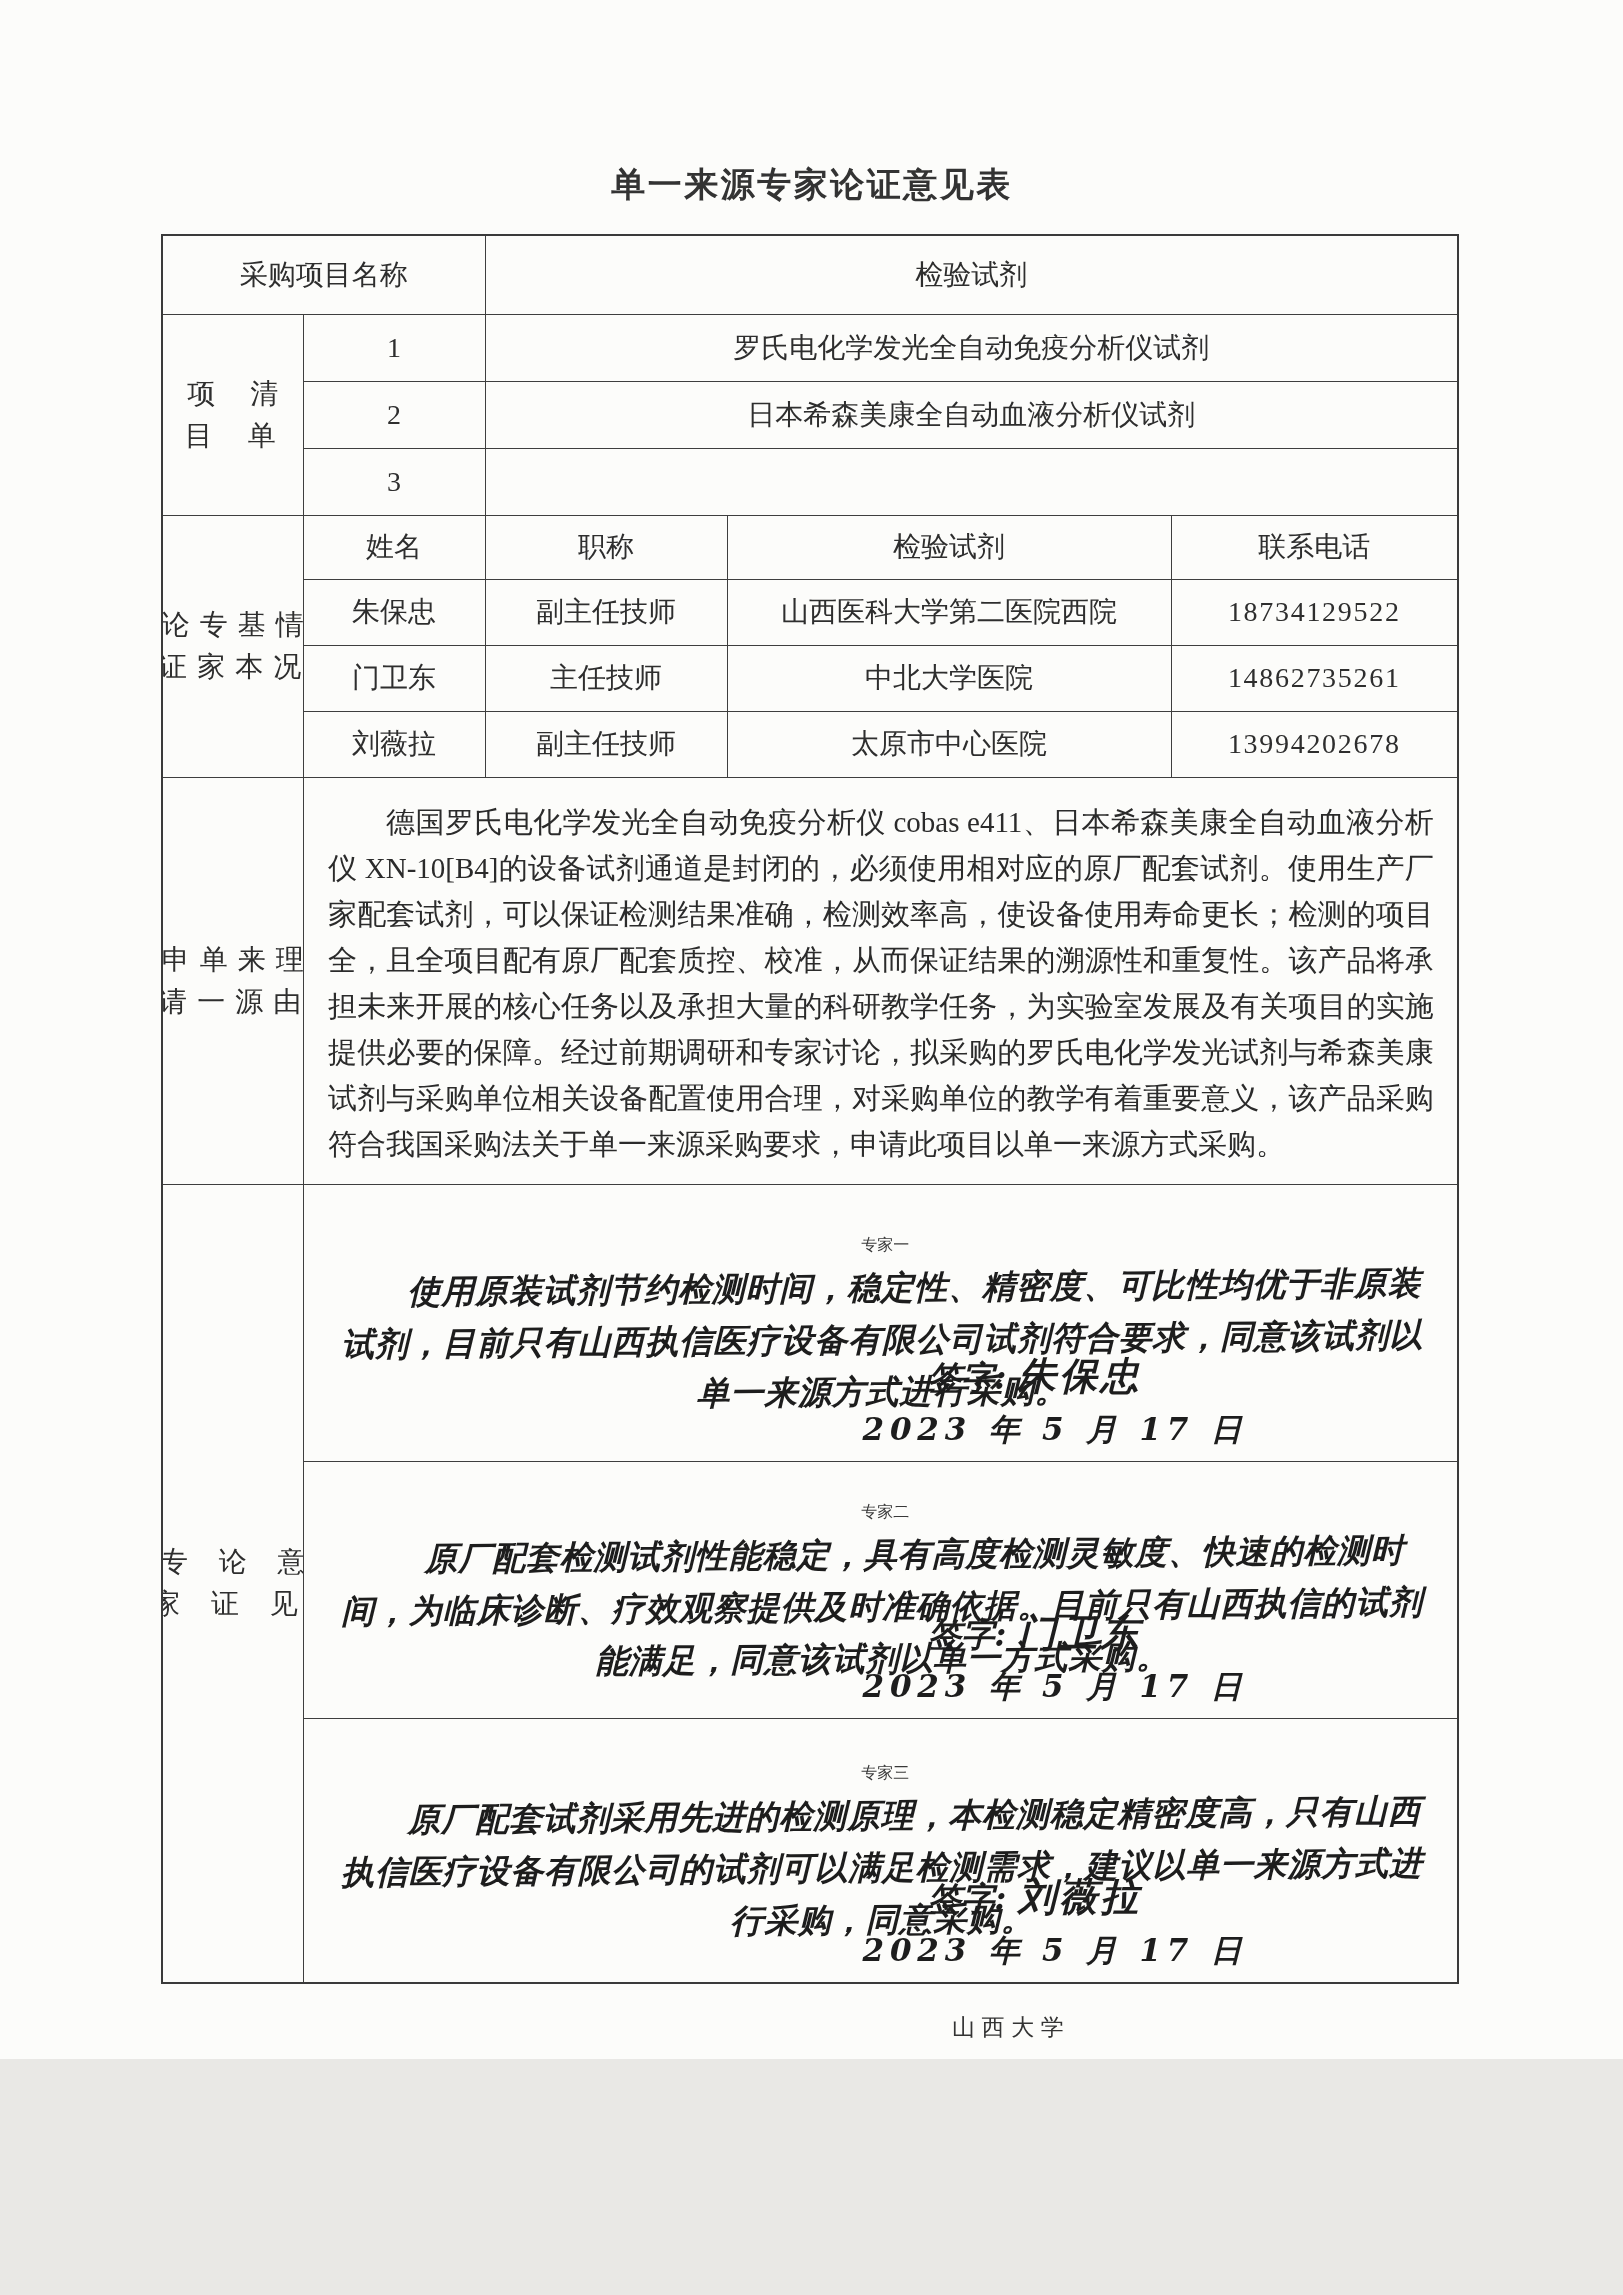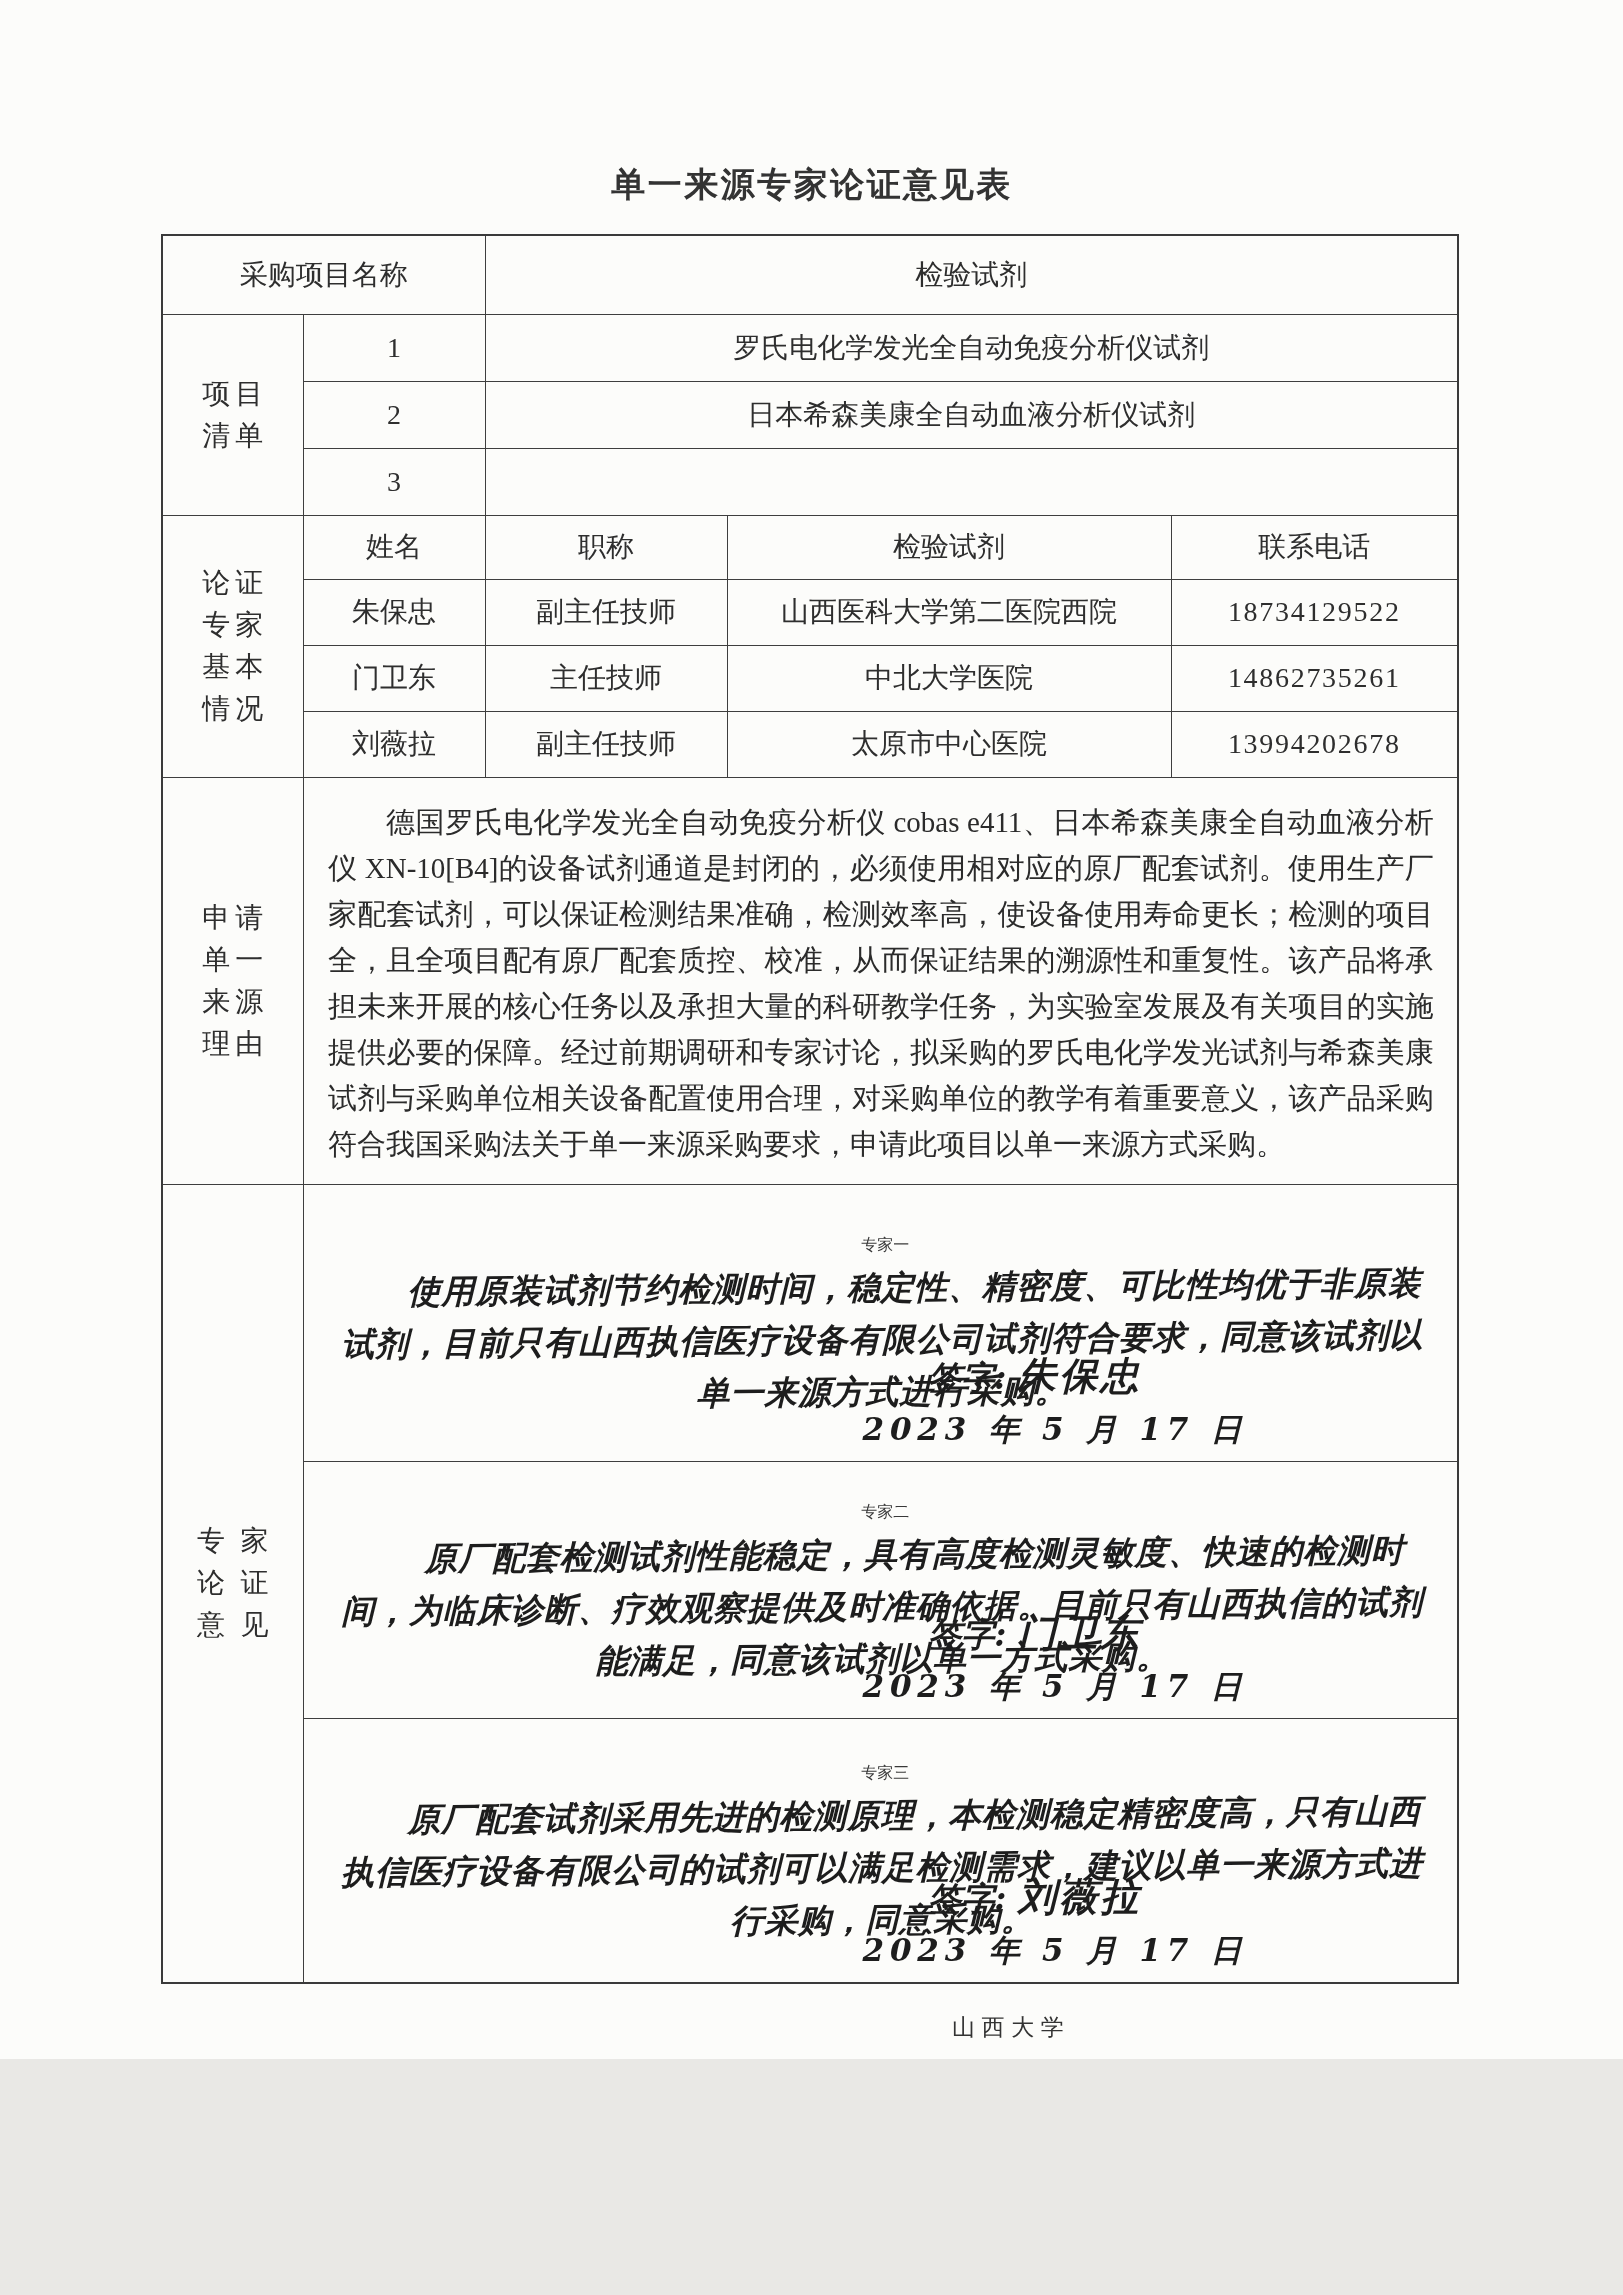--- a/index.html
+++ b/index.html
@@ -31,21 +31,21 @@
     border:1.7px solid #3e3e3e;
     font-size:28px;
     text-align:center; vertical-align:middle;
     padding:3.3px 6.6px;
     overflow:hidden;
     color:#2e2e2e;
   }
   
   td.v-label { padding:8.3px 3.3px; }
   td.v-label .vl-wrap {
-    display:flex; flex-direction:column;
+    display:flex; flex-direction:row;
     justify-content:center; align-items:center;
     height:100%; min-height:100%;
   }
   td.v-label span { display:block; line-height:1.5; letter-spacing:0.18em; text-indent:0.18em; }
   td.v-label.wide span { letter-spacing:0.55em; text-indent:0.55em; }
   td.num-cell { font-size:30px; }
   td.phone-cell { font-size:30px; letter-spacing:1.7px; }
   
   td.reason-cell { text-align:left; vertical-align:top; }
   td.reason-cell p {

